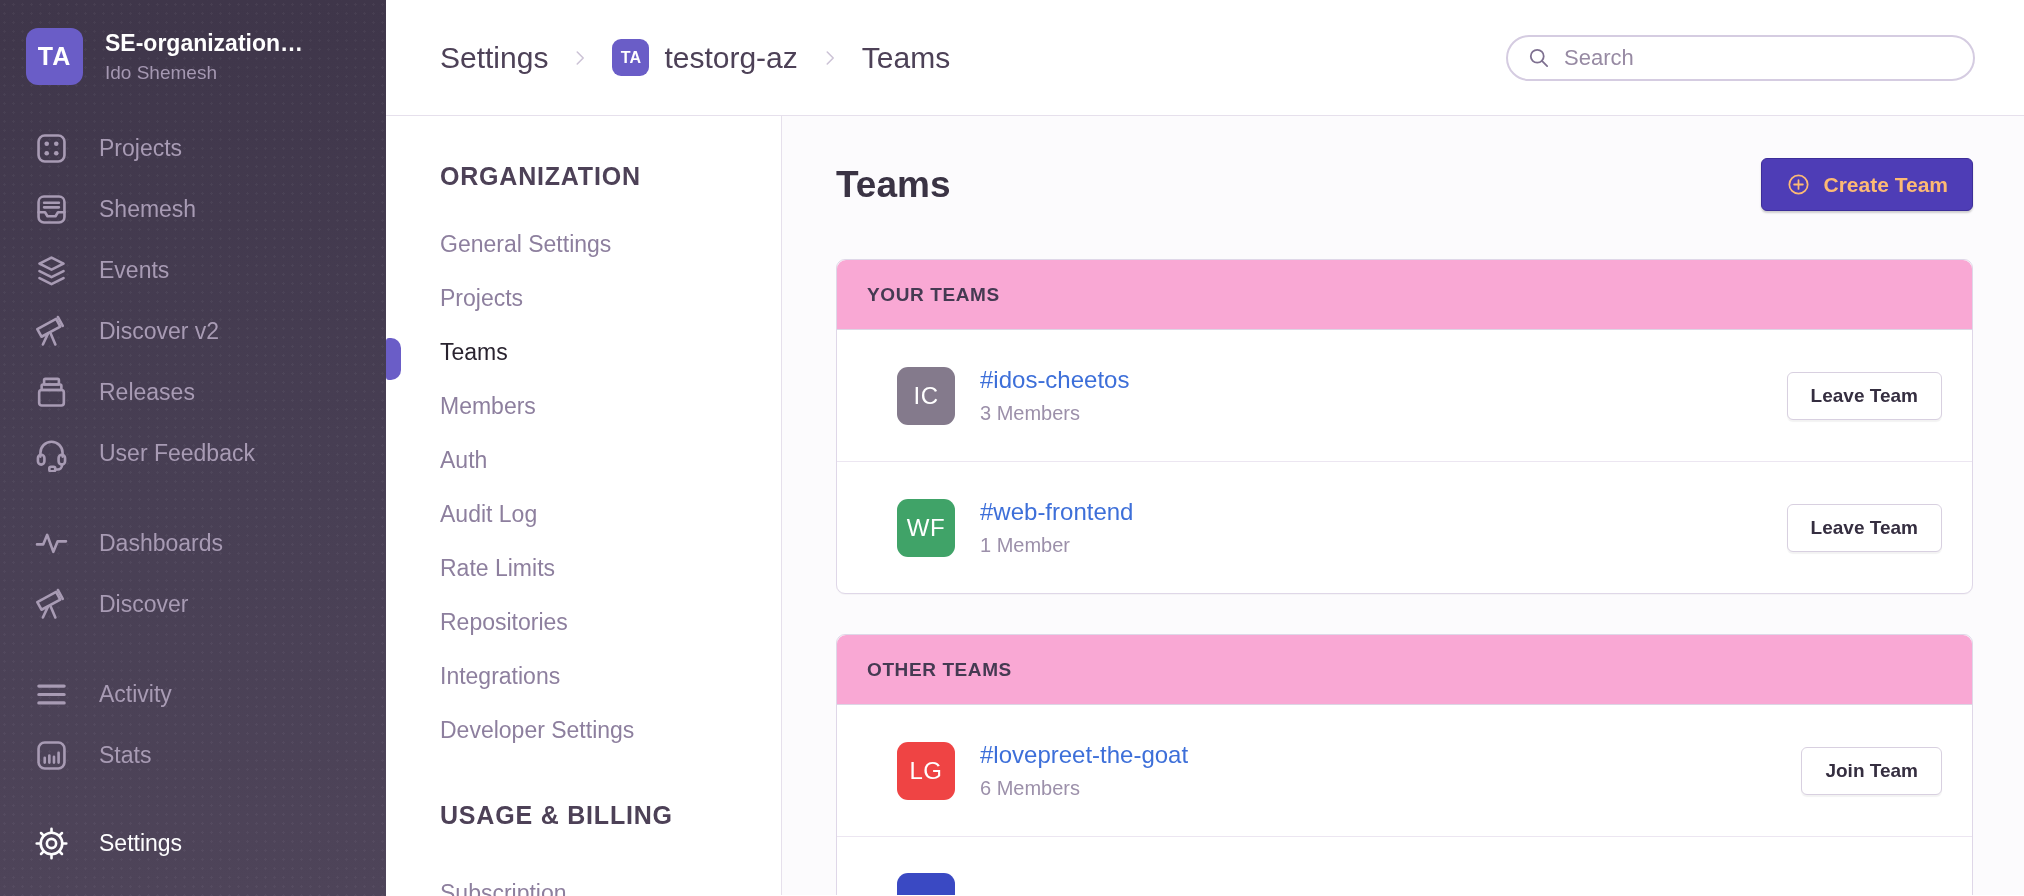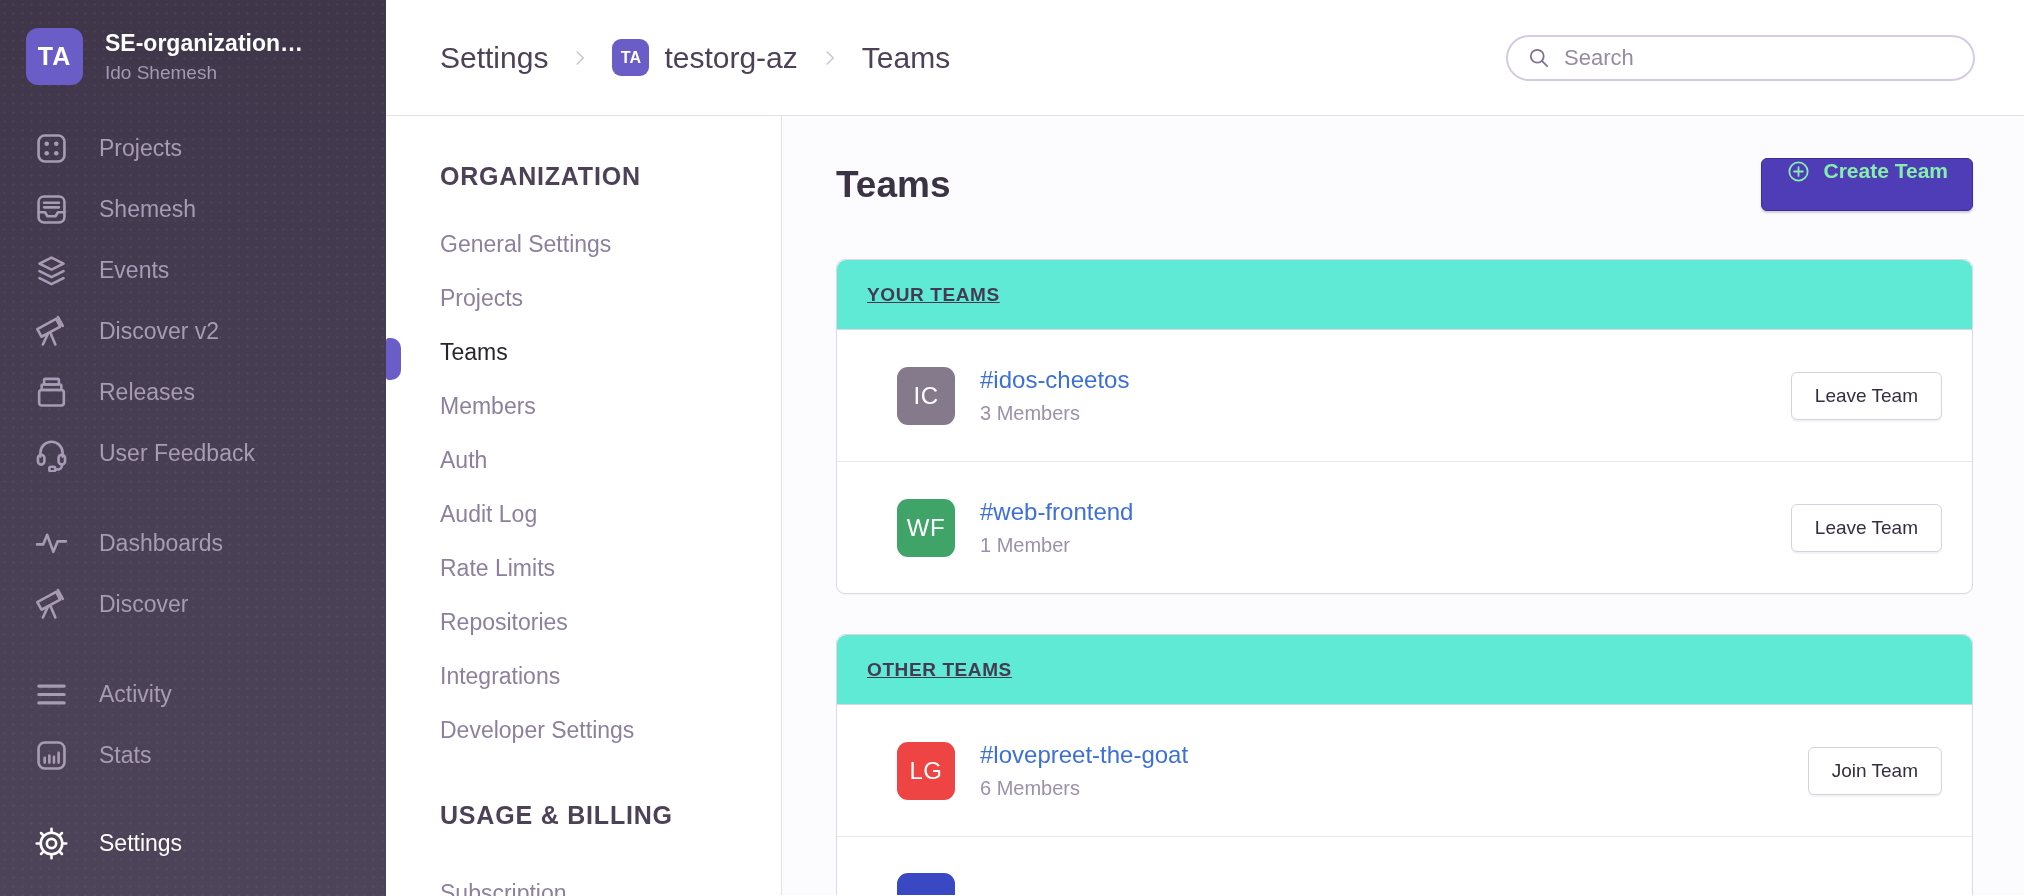--- a/index.html
+++ b/index.html
@@ -51,36 +51,36 @@
   .settings-nav li{ height:54px; display:flex; align-items:center; font-size:23px; color:#8d7f9e; cursor:pointer; }
   .settings-nav li.active{ color:#29232f; }
   .section-2{ margin-top:44px; }
   .settings-nav ul.list-2{ margin-top:36px; }
 
   
   .main{ flex:1; padding:42px 51px 0 54px; background:#fcfbfd; overflow:hidden; }
   .main-header{ display:flex; align-items:center; justify-content:space-between; height:53px; }
   .page-title{ font-size:37px; font-weight:bold; color:#3a3344; }
   .create-btn{ height:53px; padding:0 24px; background:#4e3db6; border:1px solid #3d2e99; border-radius:6px;
-    color:#86efac; font-size:21px; font-weight:bold; display:flex; gap:12px;
+    color:#fdba74; font-size:21px; font-weight:bold; display:flex; align-items:center; gap:12px;
     box-shadow:0 2px 2px rgba(0,0,0,.18); cursor:pointer; font-family:inherit; }
   .create-btn svg{ width:25px; height:25px; }
 
   .panel{ margin-top:48px; background:#fff; border:1px solid #dfd7e8; border-radius:9px; box-shadow:0 1px 1px rgba(0,0,0,.03); }
   .panel-2{ margin-top:40px; }
-  .panel-header{ height:70px; padding:0 30px; display:flex; align-items:center; background:#5eead4;
-    border-bottom:1px solid #ddd5e5; border-radius:9px 9px 0 0; font-size:19px; font-weight:bold; letter-spacing:.6px; color:#453a52;text-decoration:underline; }
+  .panel-header{ height:70px; padding:0 30px; display:flex; align-items:center; background:#f9a8d4;
+    border-bottom:1px solid #ddd5e5; border-radius:9px 9px 0 0; font-size:19px; font-weight:bold; letter-spacing:.6px; color:#453a52; }
   .team-row{ display:flex; align-items:center; padding:36px 30px; }
   .team-row + .team-row{ border-top:1px solid #ece6f1; }
   .team-avatar{ width:58px; height:58px; border-radius:11px; color:#fff; font-size:24px; letter-spacing:.5px;
     display:flex; align-items:center; justify-content:center; margin-right:25px; flex:none;margin-left:30px; }
   .team-name{ font-size:24px; color:#3d6fd9; cursor:pointer; }
   .team-members{ font-size:20px; color:#9c90aa; margin-top:8px; }
   .team-action{ margin-left:auto; height:48px; padding:0 23px; background:#fff; border:1px solid #d8d0e0; border-radius:6px;
-    font-size:19px; font-weight:normal; color:#352e40; box-shadow:0 2px 1px rgba(0,0,0,.05); cursor:pointer; font-family:inherit; }
+    font-size:19px; font-weight:bold; color:#352e40; box-shadow:0 2px 1px rgba(0,0,0,.05); cursor:pointer; font-family:inherit; }
   .icon-svg{ fill:none; stroke:currentColor; stroke-width:1.7; stroke-linecap:round; stroke-linejoin:round; }
 </style>
 </head>
 <body>
 
 <div class="sidebar">
   <div class="org-header">
     <div class="org-avatar">TA</div>
     <div>
       <div class="org-name">SE-organization…</div>

